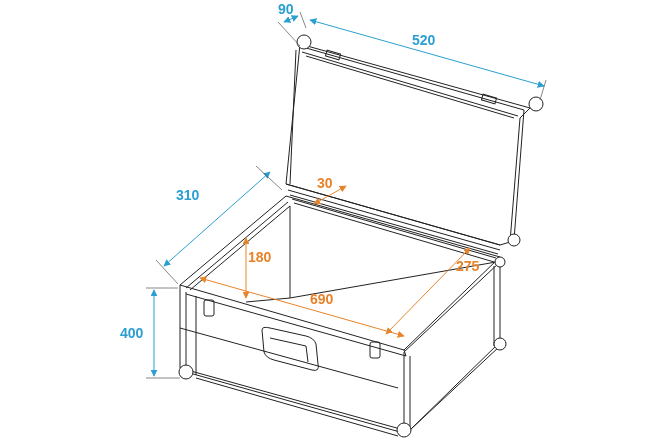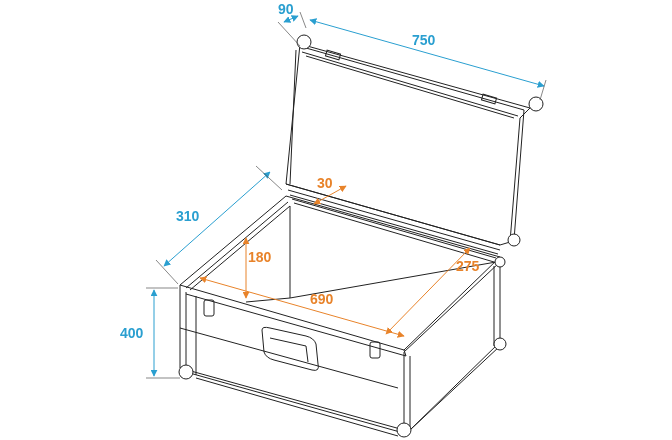--- a/index.html
+++ b/index.html
@@ -98,21 +98,21 @@
 
     <g stroke="#e8832a" stroke-width="1" fill="none">
       <line x1="346" y1="186" x2="314" y2="204" marker-start="url(#ao)" marker-end="url(#ao)"></line>
       <line x1="246" y1="238" x2="246" y2="298" marker-start="url(#ao)" marker-end="url(#ao)"></line>
       <line x1="200" y1="278" x2="404" y2="336" marker-start="url(#ao)" marker-end="url(#ao)"></line>
       <line x1="386" y1="334" x2="470" y2="248" marker-start="url(#ao)" marker-end="url(#ao)"></line>
     </g>
   </svg>
 
   <span class="lbl ext" style="left:278px;top:2px;">90</span>
-  <span class="lbl ext" style="left:412px;top:33px;">750</span>
-  <span class="lbl ext" style="left:176px;top:209px;">310</span>
+  <span class="lbl ext" style="left:412px;top:33px;">520</span>
+  <span class="lbl ext" style="left:176px;top:188px;">310</span>
   <span class="lbl ext" style="left:120px;top:326px;">400</span>
 
   <span class="lbl int" style="left:317px;top:176px;">30</span>
   <span class="lbl int" style="left:248px;top:250px;text-align:right;">180</span>
   <span class="lbl int" style="left:420px;top:259px;margin-left:36px;">275</span>
   <span class="lbl int" style="left:310px;top:292px;">690</span>
 </div>
 
 </body></html>

